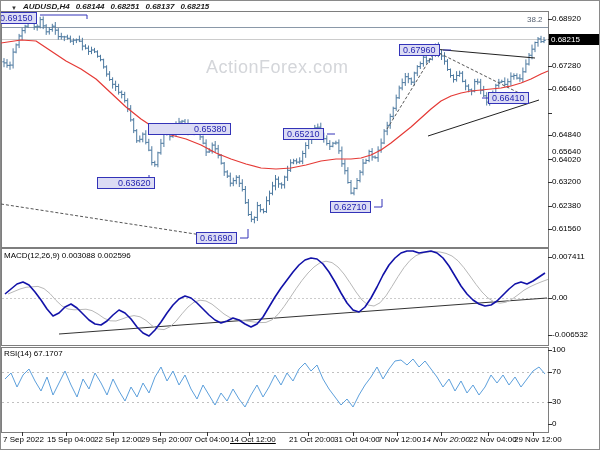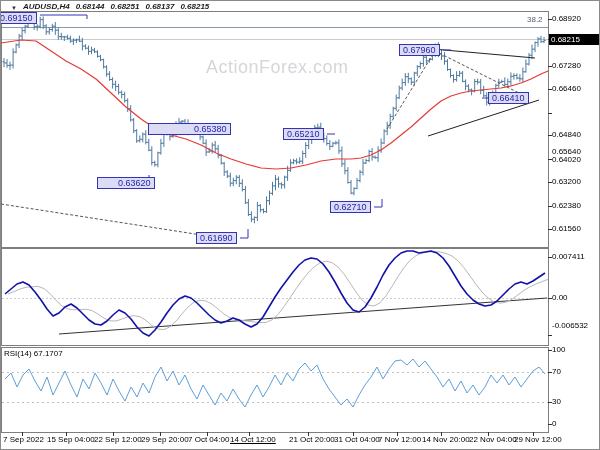--- a/index.html
+++ b/index.html
@@ -105,55 +105,56 @@
     <span>0.68137</span>
     <span>0.68215</span>
   </div>
 
   <div class="watermark">ActionForex.com</div>
 
   <div class="fib-label" style="left:526px;top:14px;">38.2</div>
 
   <div class="price-box" style="top:33px;">0.68215</div>
 
+  <div class="panel-title" style="left:3px;top:250px;">MACD(12,26,9) 0.003088 0.002596</div>
   <div class="panel-title" style="left:3px;top:348px;">RSI(14) 67.1707</div>
 
   <div id="y-axis">
       <div class="axis-label" style="top:13px;">0.68920</div>
       <div class="axis-label" style="top:60px;">0.67280</div>
       <div class="axis-label" style="top:83px;">0.66460</div>
       <div class="axis-label" style="top:107px;margin-top:39px;">0.65640</div>
       <div class="axis-label" style="top:129px;">0.64840</div>
       <div class="axis-label" style="top:154px;">0.64020</div>
       <div class="axis-label" style="top:176px;">0.63200</div>
       <div class="axis-label" style="top:200px;">0.62380</div>
       <div class="axis-label" style="top:223px;">0.61560</div>
     </div>
   <div id="macd-axis">
       <div class="macd-axis axis-label" style="top:251px;">0.007411</div>
       <div class="macd-axis axis-label" style="top:292px;">0.00</div>
-      <div class="macd-axis axis-label" style="top:320px;">-0.006532</div>
+      <div class="macd-axis axis-label" style="top:329px;">-0.006532</div>
     </div>
   <div id="rsi-axis">
       <div class="rsi-axis axis-label" style="top:344px;">100</div>
       <div class="rsi-axis axis-label" style="top:366px;">70</div>
       <div class="rsi-axis axis-label" style="top:396px;">30</div>
       <div class="rsi-axis axis-label" style="top:418px;">0</div>
     </div>
   <div id="x-axis">
       <div class="time-label" style="left:2px;">7 Sep 2022</div>
       <div class="time-label" style="left:46px;">15 Sep 04:00</div>
       <div class="time-label" style="left:93px;">22 Sep 12:00</div>
       <div class="time-label" style="left:140px;">29 Sep 20:00</div>
       <div class="time-label" style="left:187px;">7 Oct 04:00</div>
       <div class="time-label" style="left:229px;text-decoration:underline;">14 Oct 12:00</div>
       <div class="time-label" style="left:288px;">21 Oct 20:00</div>
       <div class="time-label" style="left:333px;">31 Oct 04:00</div>
       <div class="time-label" style="left:377px;">7 Nov 12:00</div>
-      <div class="time-label" style="left:421px;">14 Nov 20:00</div>
+      <div class="time-label" style="left:421px;font-style:italic;">14 Nov 20:00</div>
       <div class="time-label" style="left:468px;">22 Nov 04:00</div>
       <div class="time-label" style="left:513px;">29 Nov 12:00</div>
     </div>
   <div id="swing-layer">
       <div class="swing" style="left:-5px;top:11px;">0.69150</div>
       <div class="swing" style="left:398px;top:43px;">0.67960</div>
       <div class="swing" style="left:487px;top:91px;">0.66410</div>
       <div class="swing" style="left:147px;top:122px;padding-left:45px;">0.65380</div>
       <div class="swing" style="left:282px;top:127px;">0.65210</div>
       <div class="swing" style="left:96px;top:176px;padding-left:20px;">0.63620</div>

